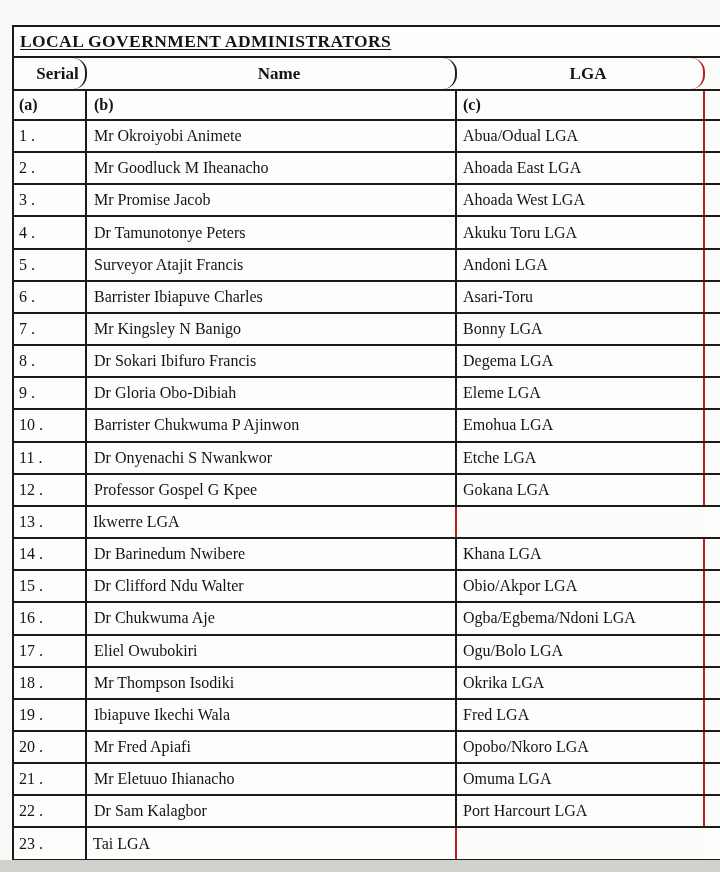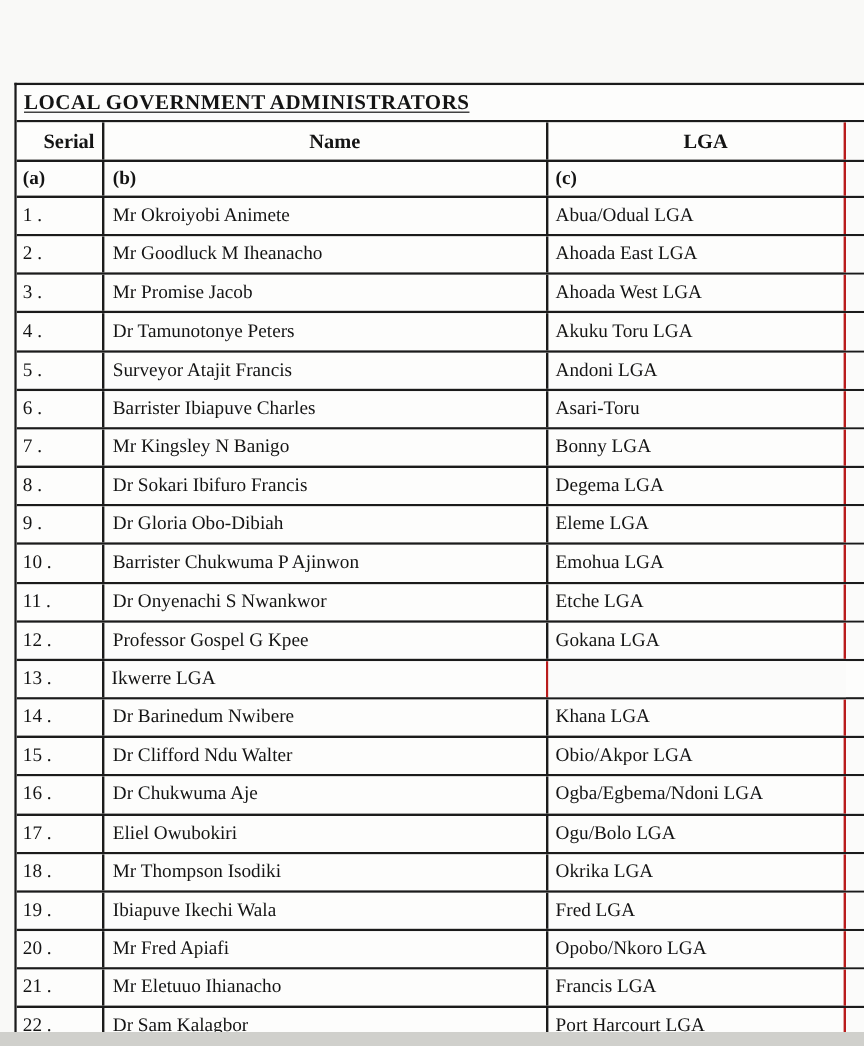--- a/index.html
+++ b/index.html
@@ -11,21 +11,20 @@
     height: 872px;
     background: #f9f9f7;
     font-family: "Liberation Serif", "DejaVu Serif", serif;
     color: #141414;
     overflow: hidden;
     position: relative;
   }
   .page {
     position: absolute;
     inset: 0;
-    margin-top: 44px;
   }
   .table-wrap {
     position: absolute;
     left: 12px;
     top: 25px;
     width: 708px;
     border-left: 2px solid #1b1b1b;
     border-top: 2px solid #1b1b1b;
     background: #fdfdfc;
   }
@@ -65,20 +64,21 @@
     font-size: 17.5px;
     letter-spacing: 0.4px;
     text-decoration: underline;
     text-underline-offset: 2px;
   }
   .header-row .cell {
     font-weight: bold;
     font-size: 17px;
     justify-content: center;
     padding-left: 16px;
+    border-radius: 14px;
   }
   .subheader-row .cell {
     font-weight: bold;
     font-size: 16px;
     justify-content: flex-start;
   }
   .data-row .cell {
     font-size: 16px;
   }
   .bottom-strip {
@@ -251,21 +251,21 @@
   <div class="row data-row">
     <div class="cell c-serial">20 .</div>
     <div class="cell c-name">Mr Fred Apiafi</div>
     <div class="cell c-lga">Opobo/Nkoro LGA</div>
     <div class="cell c-stub"></div>
   </div>
 
   <div class="row data-row">
     <div class="cell c-serial">21 .</div>
     <div class="cell c-name">Mr Eletuuo Ihianacho</div>
-    <div class="cell c-lga">Francis LGA</div>
+    <div class="cell c-lga">Omuma LGA</div>
     <div class="cell c-stub"></div>
   </div>
 
   <div class="row data-row">
     <div class="cell c-serial">22 .</div>
     <div class="cell c-name">Dr Sam Kalagbor</div>
     <div class="cell c-lga">Port Harcourt LGA</div>
     <div class="cell c-stub"></div>
   </div>
 

